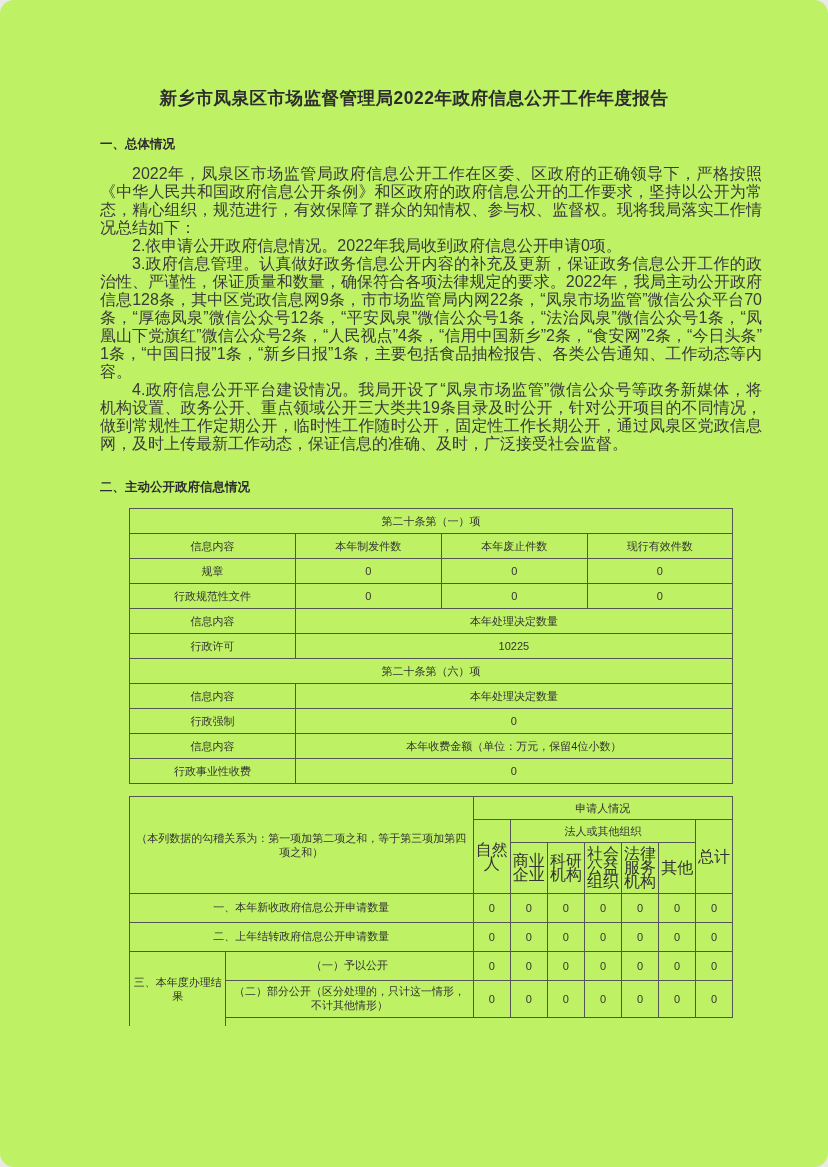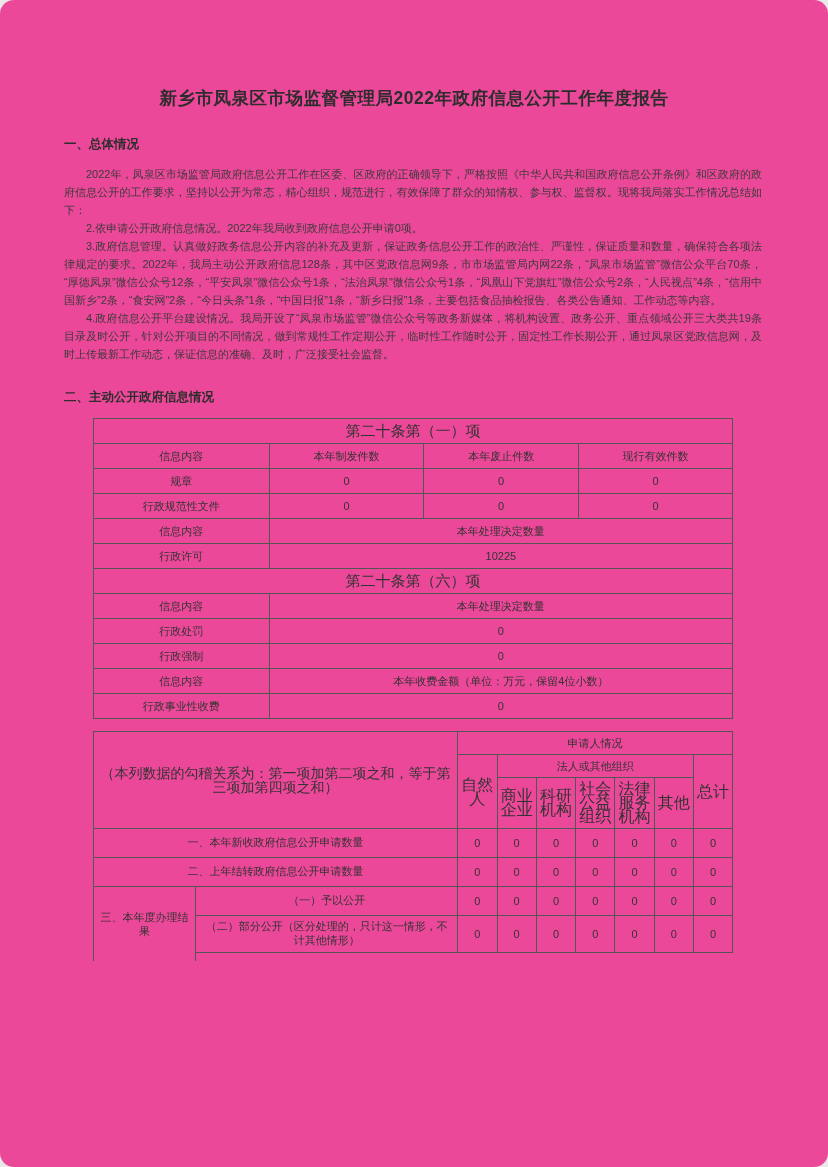--- a/index.html
+++ b/index.html
@@ -5,46 +5,46 @@
   html,body{margin:0;padding:0;}
   body{
     width:828px;height:1167px;
     background:#e9e9e9;
     font-family:"Liberation Sans","DejaVu Sans",sans-serif;
     color:#333333;
   }
   .page{
     position:absolute;left:0;top:0;
     width:828px;height:1167px;
-    background:#ec4899;
+    background:#bef264;
     border-radius:14px;
     overflow:hidden;
   }
   .doc-title{
     margin:86px 60px 0 60px;
     text-align:center;
     font-size:17.5px;
     font-weight:bold;
     color:#2d2d2d;
     letter-spacing:.5px;
   }
   .content{
-    padding:0 66px 0 64px;
+    padding:0 66px 0 100px;
   }
   .sec-heading{
     margin:26px 0 0 0;
     font-size:12.5px;
     font-weight:bold;
     color:#2d2d2d;
   }
   .sec-heading.tight{margin-top:14px;}
   .body-block{margin-top:12px;}
   .body-block p{
     margin:0;
-    font-size:11px;
+    font-size:16px;
     line-height:18px;
     text-align:justify;
     text-indent:2em;
     color:#3a3a3a;
   }
   
   .tbl-wrap{margin:12px 29px 0 29px;}
   table{
     width:100%;
     border-collapse:collapse;
@@ -54,24 +54,24 @@
     border:1px solid #555555;
     text-align:center;
     vertical-align:middle;
     font-size:11px;
     line-height:14px;
     padding:5px 4px;
     color:#333333;
     word-break:break-all;
   }
   .t1 td{height:14px;}
-  .t1 .part-title{font-size:15px;}
+  .t1 .part-title{font-size:11px;}
   
   .t2 td{padding:4px 2px;}
-  .t2 .note-cell{font-size:14px;}
+  .t2 .note-cell{font-size:11px;}
   .t2 .small{font-size:16px;padding:4px 1px;}
   .t2 .data-row td{height:20px;}
   .t2 .label-cell{padding:4px 6px;font-family:Liberation Mono, monospace;}
   .t2 .phantom td{border:none;height:8px;padding:0;}
   .t2 td.group-cell{border-bottom:none;}
   .t2 .phantom .closer{border-top:1px solid #555555;}
 </style>
 </head>
 <body>
 
@@ -134,24 +134,20 @@
         </tr>
 
         <tr>
               <td colspan="4" class="part-title">第二十条第（六）项</td>
             </tr>
         <tr>
           <td>信息内容</td>
           <td colspan="3">本年处理决定数量</td>
         </tr>
         <tr>
-          <td>行政处罚</td>
-          <td colspan="3">0</td>
-        </tr>
-        <tr>
           <td>行政强制</td>
           <td colspan="3">0</td>
         </tr>
 
         <tr>
           <td>信息内容</td>
           <td colspan="3">本年收费金额（单位：万元，保留4位小数）</td>
         </tr>
         <tr>
           <td>行政事业性收费</td>

